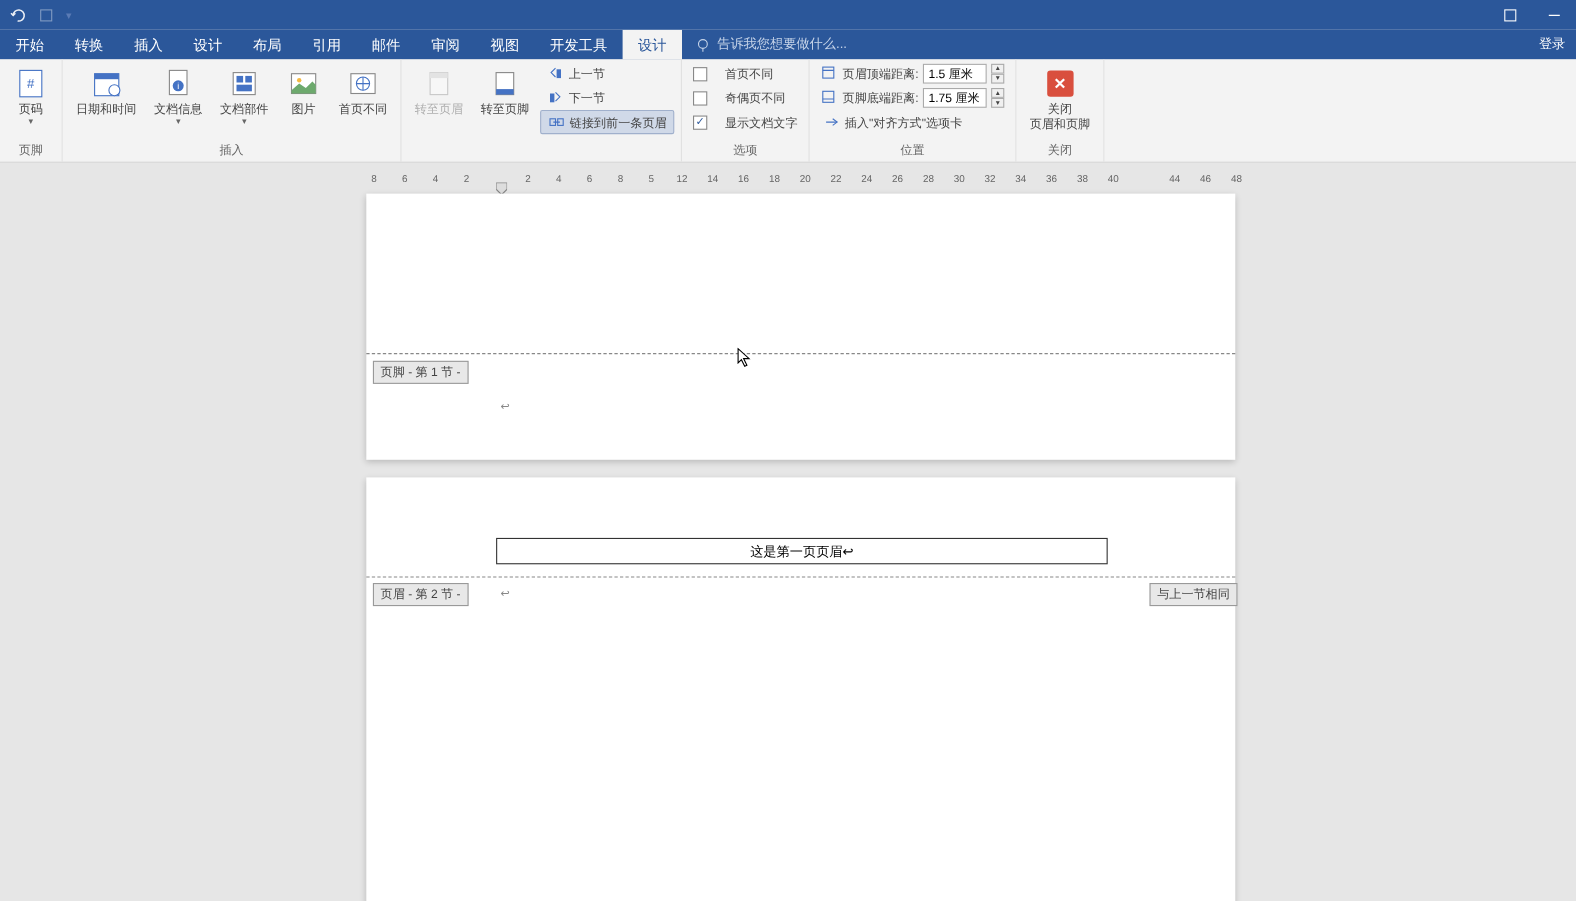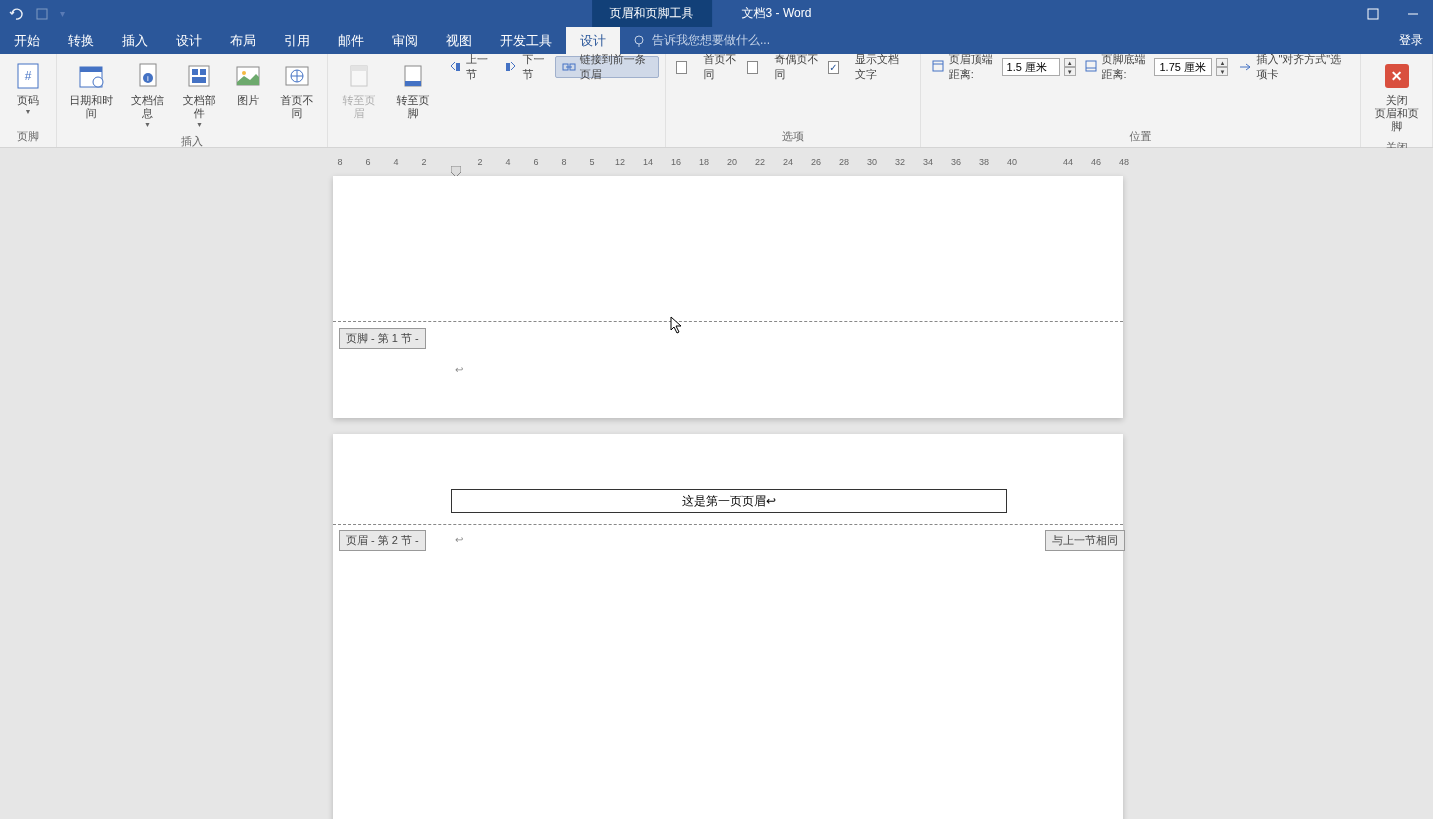--- a/index.html
+++ b/index.html
@@ -26,21 +26,21 @@
     .ribbon-group { border-right: 1px solid #e1e1e1; display: flex; flex-direction: column; padding: 2px 6px 0; }
     .ribbon-group-body { flex: 1; display: flex; align-items: flex-start; gap: 4px; }
     .ribbon-group-label { text-align: center; font-size: 11px; color: #666; padding: 2px 0 3px; }
     
     .big-btn { display: flex; flex-direction: column; align-items: center; justify-content: center; padding: 4px 6px; cursor: pointer; border-radius: 2px; min-width: 42px; }
     .big-btn.disabled { opacity: 0.4; cursor: default; }
     .big-btn-icon { width: 32px; height: 32px; display: flex; align-items: center; justify-content: center; margin-bottom: 2px; }
     .big-btn-label { font-size: 11px; color: #444; text-align: center; line-height: 1.2; }
     .big-btn-arrow { font-size: 7px; color: #666; margin-top: 1px; }
     
-    .small-btn-col { display: flex; flex-direction: row; gap: 0; }
+    .small-btn-col { display: flex; flex-direction: column; gap: 0; }
     .small-btn { display: flex; align-items: center; gap: 4px; padding: 3px 6px; cursor: pointer; font-size: 11px; color: #444; border-radius: 2px; height: 22px; }
     .small-btn.highlighted { background: #d0d9e8; border: 1px solid #a0b0cc; }
     .small-btn-icon { width: 16px; height: 16px; display: flex; align-items: center; justify-content: center; }
     
     .checkbox-row { display: flex; align-items: center; gap: 16px; padding: 2px 4px; font-size: 11px; color: #444; height: 22px; }
     .checkbox { width: 13px; height: 13px; border: 1px solid #888; background: white; display: flex; align-items: center; justify-content: center; font-size: 10px; color: #2b579a; }
     
     .pos-row { display: flex; align-items: center; gap: 4px; padding: 1px 4px; font-size: 11px; color: #444; height: 22px; }
     .pos-icon { width: 16px; height: 16px; }
     .pos-input { width: 58px; height: 18px; border: 1px solid #aaa; background: white; padding: 0 4px; font-size: 11px; }
@@ -75,24 +75,20 @@
           <path d="M3 7 A5 5 0 1 1 7 12" stroke="white" fill="none" stroke-width="1.4"></path>
           <path d="M1 5 L3 7 L5 5" stroke="white" fill="none" stroke-width="1.4"></path>
         </svg>
       </span>
     <span class="qat-icon" style="opacity:0.4">
         <svg width="14" height="14" viewBox="0 0 14 14">
           <rect x="2" y="2" width="10" height="10" stroke="white" fill="none"></rect>
         </svg>
       </span>
     <span class="qat-sep">▾</span>
-  </div>
-  <div class="titlebar-center">
-    <div class="context-tab">页眉和页脚工具</div>
-    <div class="doc-title">文档3 - Word</div>
   </div>
   <div class="titlebar-right">
     <div class="win-btn">
         <svg width="12" height="12" viewBox="0 0 12 12">
           <rect x="1" y="1" width="10" height="10" stroke="white" fill="none"></rect>
         </svg>
       </div>
     <div class="win-btn">
         <svg width="12" height="12" viewBox="0 0 12 12">
           <line x1="1" y1="6" x2="11" y2="6" stroke="white"></line>

